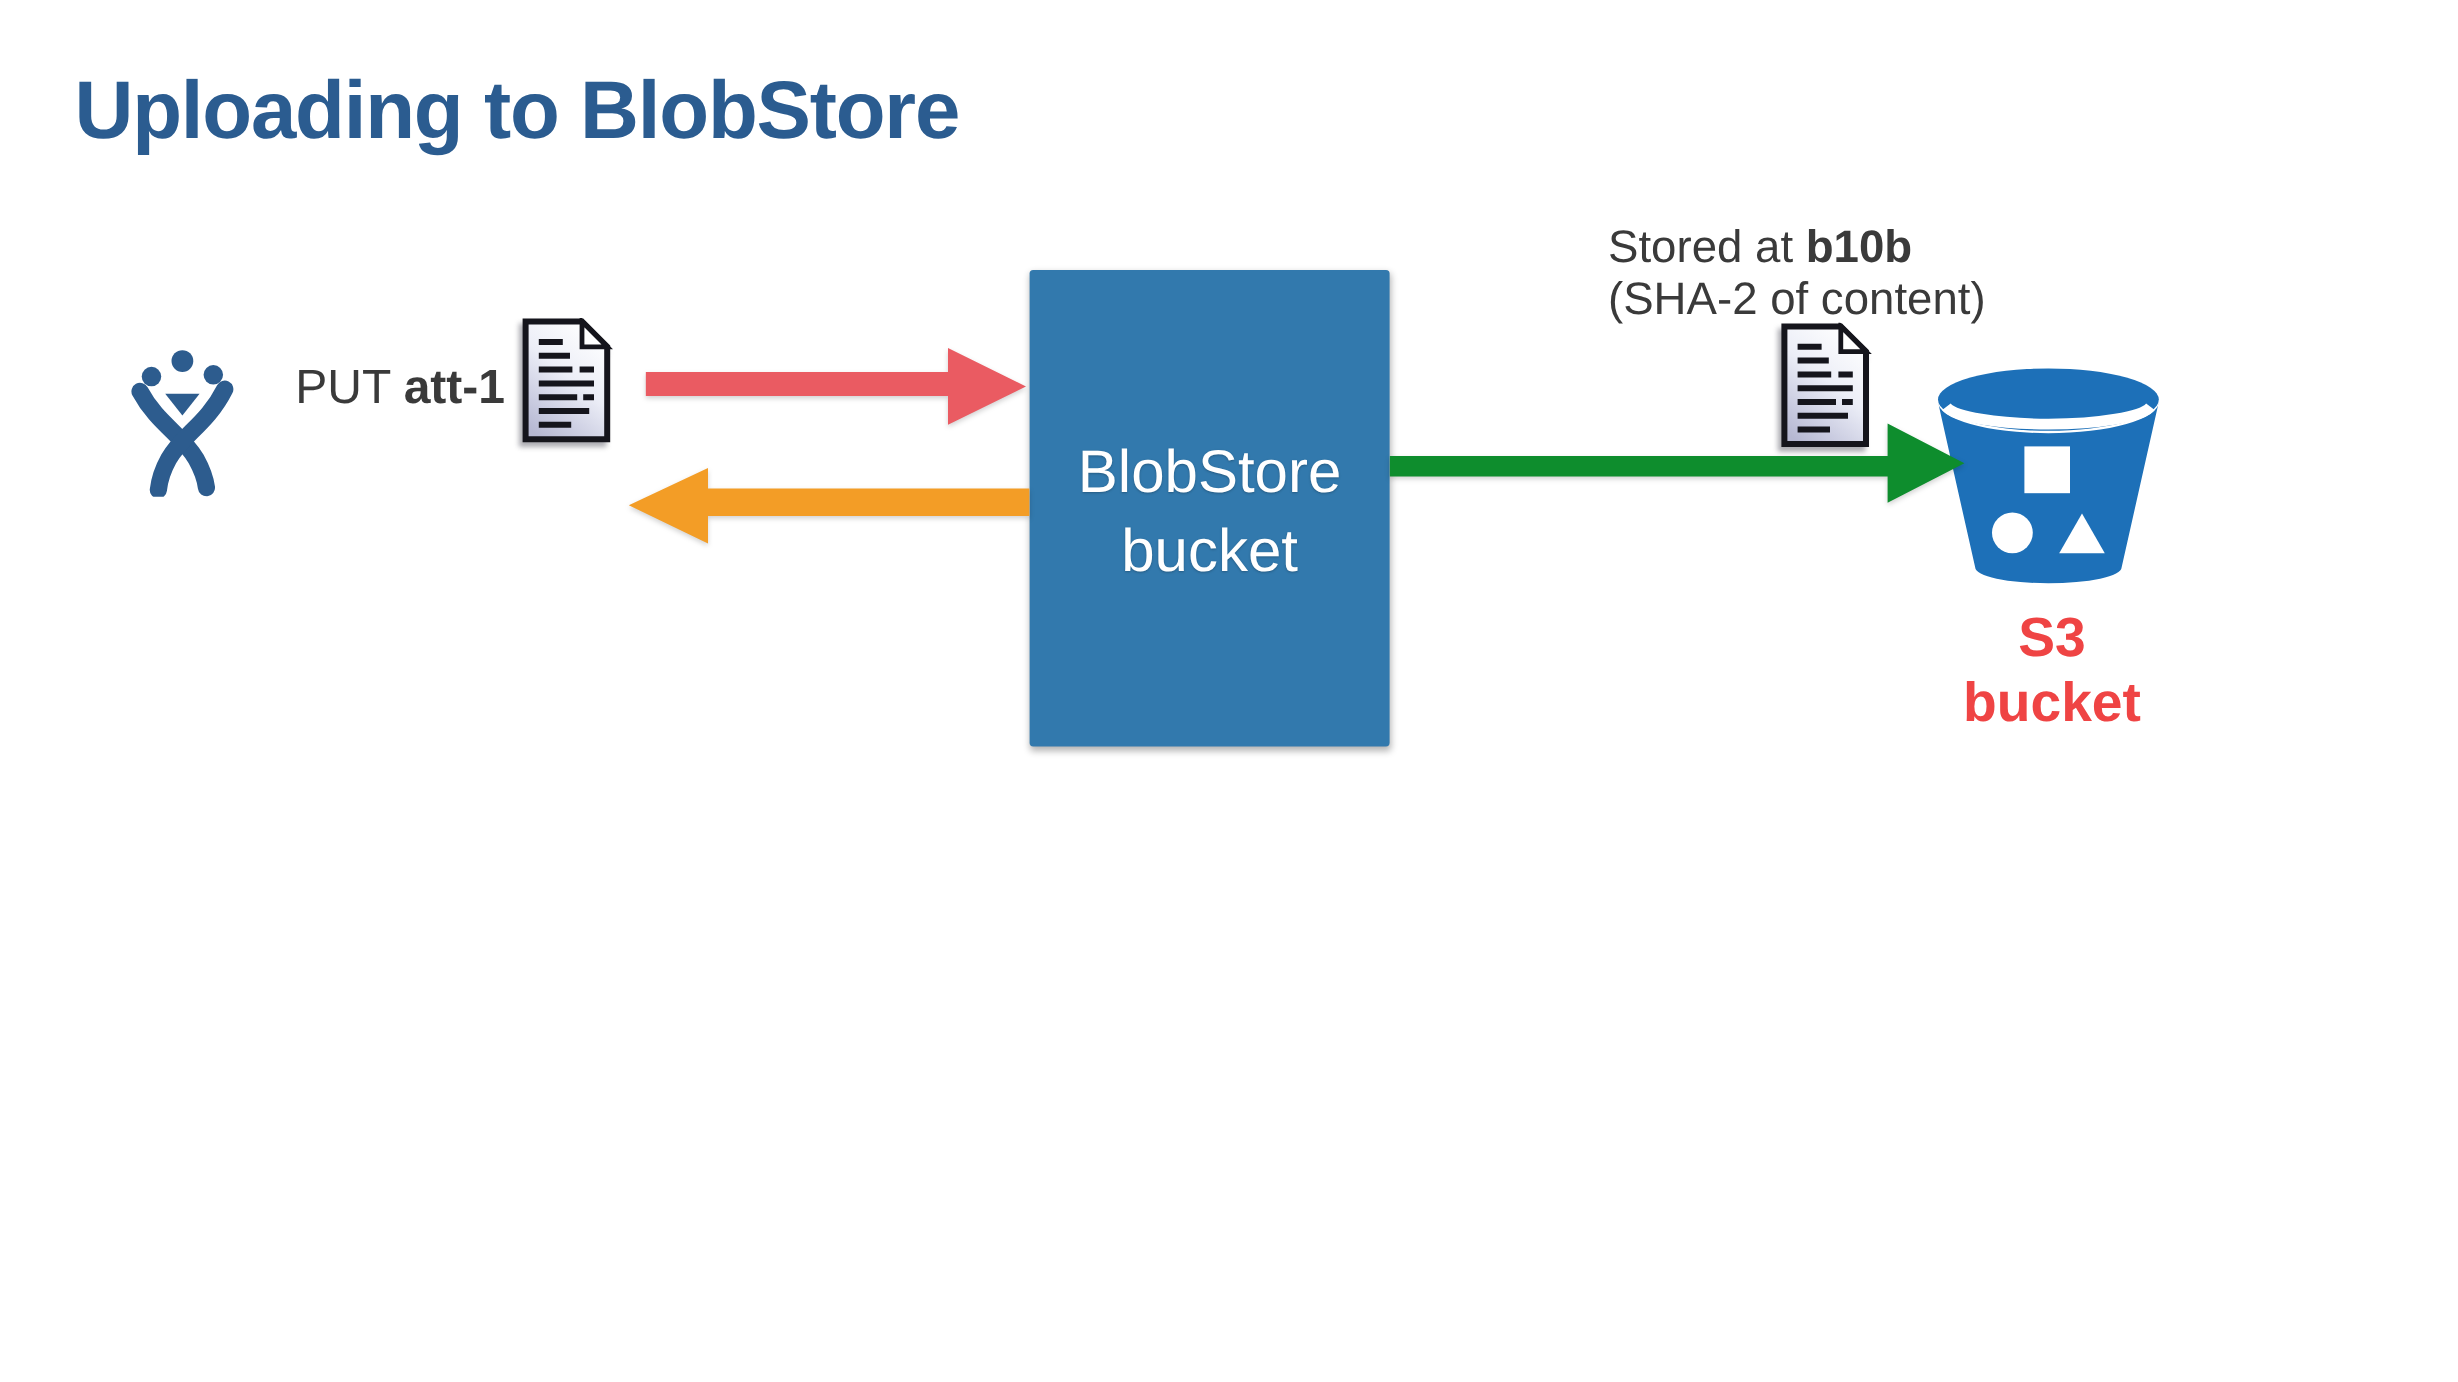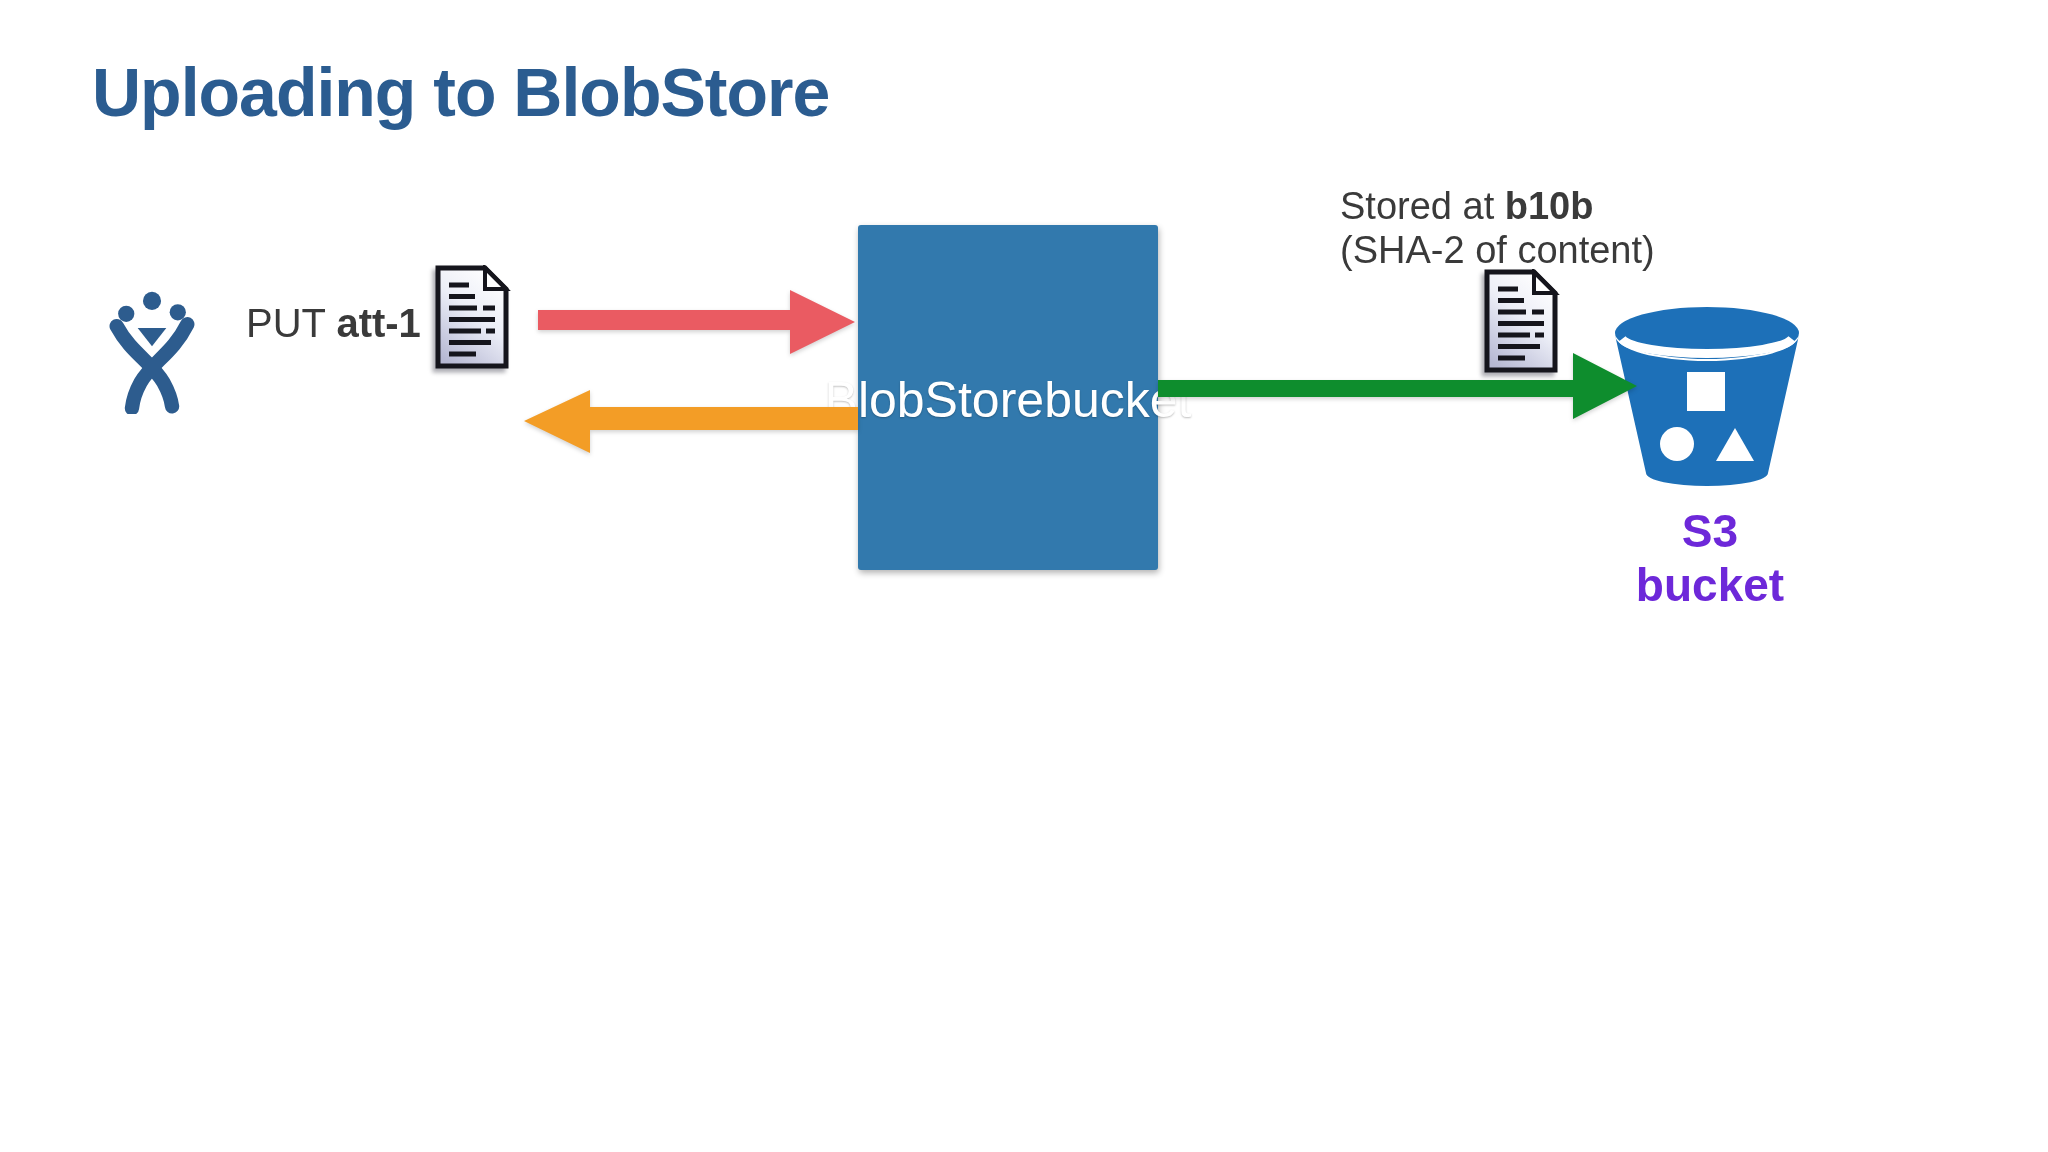--- a/index.html
+++ b/index.html
@@ -18,35 +18,35 @@
   .doc{filter:drop-shadow(-3px 4px 2px rgba(70,70,85,.45));}
   .doc1{left:433px;top:265px;width:78px;height:106px;}
   .doc2{left:1482px;top:269px;width:78px;height:106px;}
   .put-label{left:222px;top:300px;margin-left:24px;}
   .etag-label{left:585px;top:477px;}
   .arrow{filter:drop-shadow(0 2px 2px rgba(0,0,0,.18));}
   .arrow-put{left:538px;top:288px;width:318px;height:68px;}
   .arrow-etag{left:522px;top:389px;width:336px;height:65px;}
   .arrow-store{left:1158px;top:352px;width:482px;height:68px;z-index:3;}
   .server-box{
-    left:858px;top:225px;width:300px;height:345px;border-radius:3px;
+    left:858px;top:225px;width:300px;height:397px;border-radius:3px;
     box-shadow:1px 3px 6px rgba(0,0,0,.3);
-    display:flex;flex-direction:row;align-items:center;justify-content:center;
+    display:flex;flex-direction:column;align-items:center;justify-content:center;
     text-align:center;padding-top:4px;box-sizing:border-box;
   }
   .server-box .line{font-size:50px;line-height:66px;font-weight:400;
     text-shadow:0 1px 2px rgba(0,0,0,.25);}
   .stored{
     left:1340px;top:184px;width:360px;color:#3a3a3a;
     font-size:38px;line-height:44px;white-space:nowrap;
   }
   .stored b{font-weight:700;}
   .bucket{left:1610px;top:302px;width:196px;height:190px;z-index:2;}
   .s3-label{left:1610px;top:504px;width:200px;text-align:center;
-    font-size:46px;font-weight:700;color:#6d28d9;}
+    font-size:46px;font-weight:700;color:#ef4444;}
   .hidden-defs{position:absolute;width:0;height:0;overflow:hidden;}
 </style>
 </head>
 <body>
 
 <div class="stage">
 
   <svg class="hidden-defs" xmlns="http://www.w3.org/2000/svg" aria-hidden="true">
     <defs>
       <linearGradient id="docGrad" x1="0.75" y1="0" x2="0.2" y2="1">
@@ -66,21 +66,21 @@
           <line x1="16" y1="54.5" x2="62" y2="54.5"></line>
           <line x1="16" y1="66" x2="48" y2="66"></line>
             <line x1="53" y1="66" x2="62" y2="66"></line>
           <line x1="16" y1="77.5" x2="58" y2="77.5"></line>
           <line x1="16" y1="89" x2="43" y2="89"></line>
         </g>
       </g>
     </defs>
   </svg>
 
-  <h1 class="title" style="color: rgb(43, 92, 144); margin-left: 30px;">Uploading to BlobStore</h1>
+  <h1 class="title" style="color: rgb(43, 92, 144);">Uploading to BlobStore</h1>
 
   <svg class="abs jira" viewBox="0 0 100 132" xmlns="http://www.w3.org/2000/svg" style="color: rgb(45, 92, 142);">
     <g fill="currentColor">
       <circle cx="23" cy="27" r="8.5"></circle>
       <circle cx="50" cy="13.5" r="9.5"></circle>
       <circle cx="77" cy="25.5" r="8.5"></circle>
       <path d="M35,42 L65,42 L50,61 Z"></path>
     </g>
     <g fill="none" stroke="currentColor" stroke-width="15" stroke-linecap="round">
       <path d="M13,40 C28,68 50,78 62,99 C67,108 70,116 71,124"></path>

